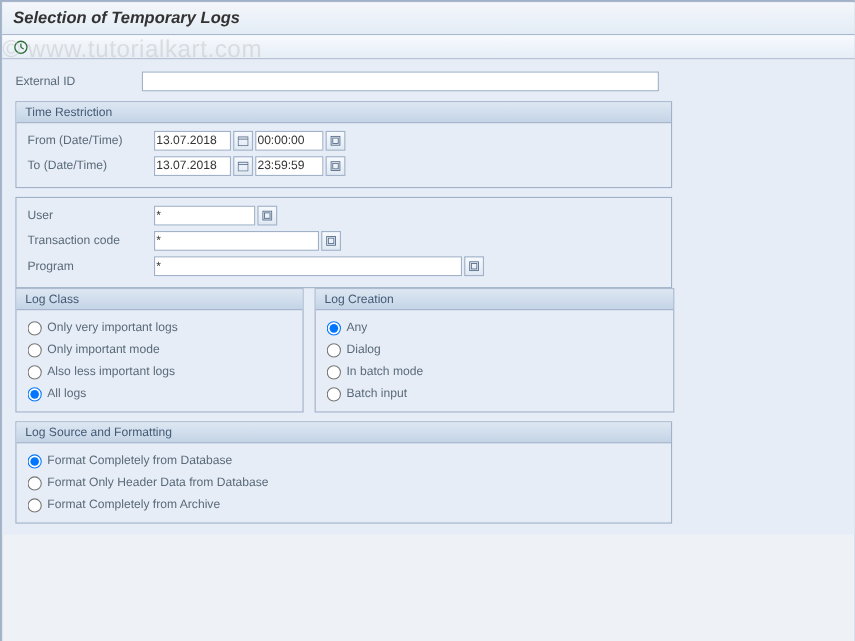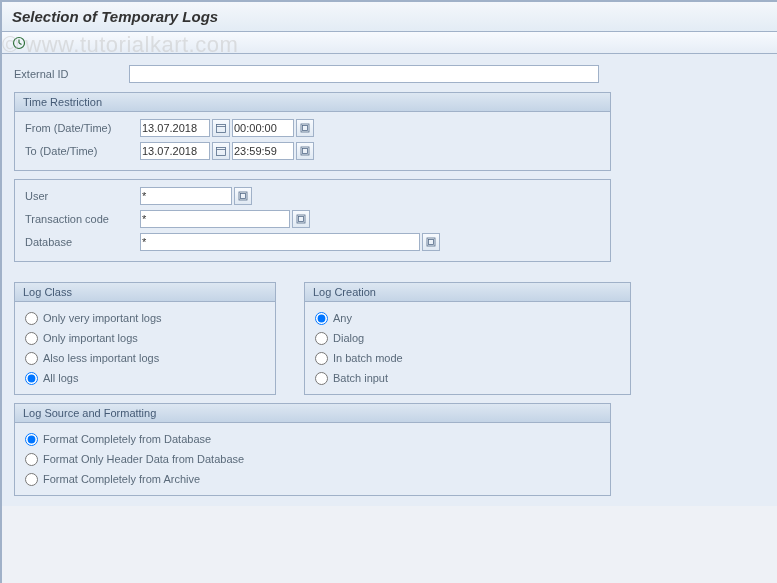--- a/index.html
+++ b/index.html
@@ -88,22 +88,22 @@
     background: linear-gradient(to bottom, #F7FAFE 0%, #E0E9F3 100%);
     margin-left: 2px;
     display: flex;
     align-items: center;
     justify-content: center;
     box-sizing: border-box;
     cursor: pointer;
   }
   .two-col {
     display: flex;
-    gap: 28px;
-    margin-top: 20px;
+    gap: 10px;
+    margin-top: 0;
   }
   .two-col .group {
     flex: 0 0 auto;
     margin-top: 0;
   }
   .radio-row {
     display: flex;
     align-items: center;
     height: 20px;
     gap: 5px;
@@ -208,21 +208,21 @@
         <div class="label">Transaction code</div>
         <input type="text" class="sapinput" style="width: 150px;" value="*">
         <div class="valhelp-btn">
           <svg width="10" height="10" viewBox="0 0 10 10">
             <rect x="1" y="1" width="8" height="8" fill="none" stroke="#556B88" stroke-width="0.8"></rect>
             <rect x="2.5" y="2.5" width="5" height="5" fill="none" stroke="#556B88" stroke-width="0.8"></rect>
           </svg>
         </div>
       </div>
       <div class="row">
-        <div class="label">Database</div>
+        <div class="label">Program</div>
         <input type="text" class="sapinput" style="width: 280px;" value="*">
         <div class="valhelp-btn">
           <svg width="10" height="10" viewBox="0 0 10 10">
             <rect x="1" y="1" width="8" height="8" fill="none" stroke="#556B88" stroke-width="0.8"></rect>
             <rect x="2.5" y="2.5" width="5" height="5" fill="none" stroke="#556B88" stroke-width="0.8"></rect>
           </svg>
         </div>
       </div>
     </div>
   </div>
@@ -230,21 +230,21 @@
   <div class="two-col">
     <div class="group" style="width:260px">
       <div class="group-title">Log Class</div>
       <div class="group-body">
         <div class="radio-row">
           <input type="radio" name="logclass" style="">
           <span class="radio-label">Only very important logs</span>
         </div>
         <div class="radio-row">
           <input type="radio" name="logclass" style="">
-          <span class="radio-label">Only important logs</span>
+          <span class="radio-label">Only important mode</span>
         </div>
         <div class="radio-row">
           <input type="radio" name="logclass" style="">
           <span class="radio-label">Also less important logs</span>
         </div>
         <div class="radio-row">
           <input type="radio" name="logclass" checked="" style="">
           <span class="radio-label">All logs</span>
         </div>
       </div>

